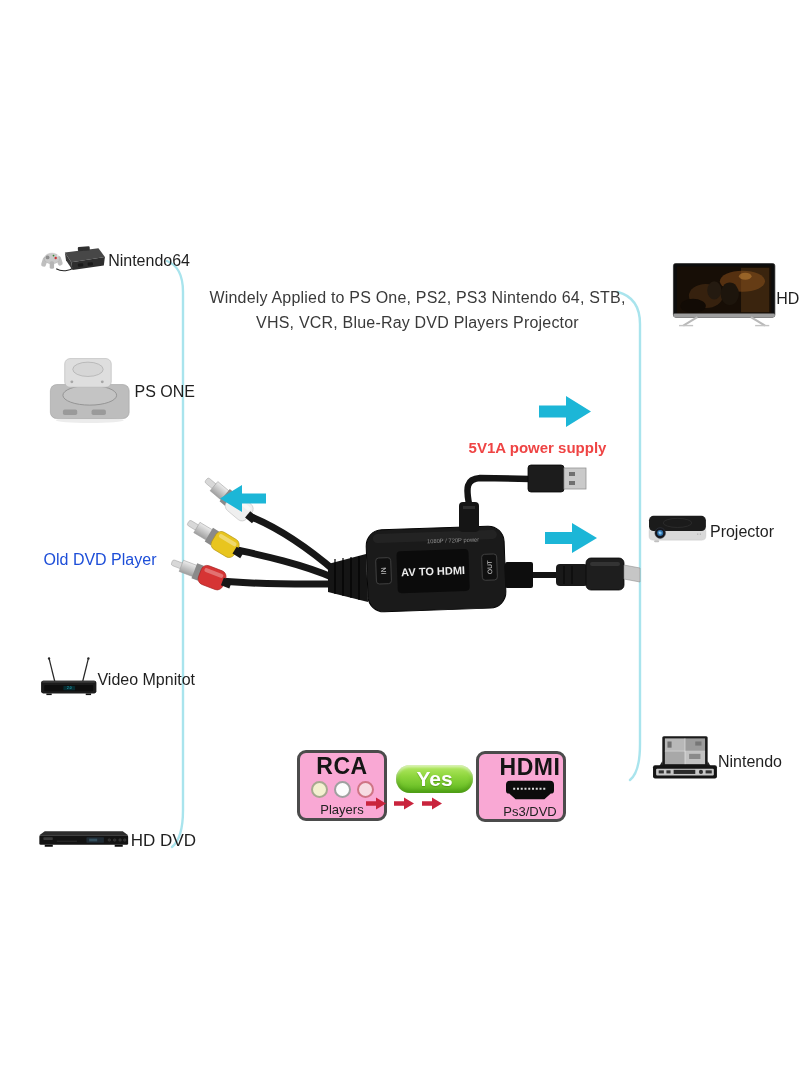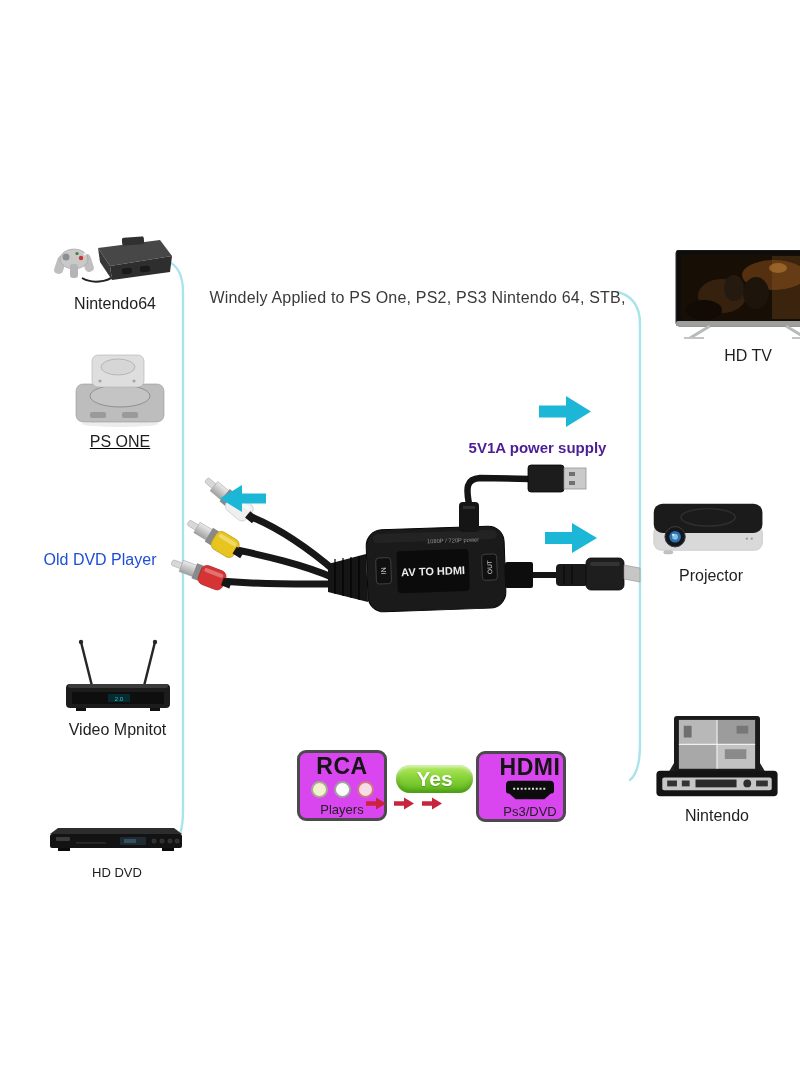--- a/index.html
+++ b/index.html
@@ -1,29 +1,29 @@
 <!DOCTYPE html>
 <html style="--arrow-cyan: #1cb6d7; --line-cyan: #a9e4ed; --yes-green-top: #b7ea67; --yes-green-bottom: #5cb61e; --red-arrow: #c9243d; --rca-white: #f4f1d0; --rca-plug-yellow: #e8c51e; --rca-plug-red: #d63434; --text: #3a3a3a;"><head>
 <meta charset="utf-8">
 <style>
   html,body{margin:0;padding:0;background:#fff;}
   .canvas{position:relative;width:800px;height:1092px;background:#ffffff;overflow:hidden;
           font-family:"Liberation Sans",sans-serif;}
   .lines{position:absolute;left:0;top:0;width:800px;height:1092px;z-index:0;}
-  .device{position:absolute;z-index:1;display:flex;flex-direction:column;align-items:center;}
+  .device{position:absolute;z-index:1;display:flex;flex-direction:row;align-items:center;}
   .device-label{font-size:16px;color:#1f1f1f;margin-top:5px;text-align:center;white-space:nowrap;}
   .label-only{position:absolute;z-index:1;font-size:16px;color:#1d4ed8;text-align:center;}
   .title{position:absolute;left:175px;top:285px;width:485px;text-align:center;z-index:1;
          font-weight:normal;font-size:16px;line-height:25px;color:#3a3a3a;letter-spacing:.2px;}
   .power-label{position:absolute;left:445px;top:439px;width:185px;text-align:center;z-index:3;
-               font-weight:bold;font-size:15px;color:#4c1d95;}
+               font-weight:bold;font-size:15px;color:#ef4444;}
   .product{position:absolute;left:160px;top:452px;width:492px;height:170px;z-index:2;}
   .arrow{position:absolute;z-index:3;}
   .cmp-box{position:absolute;width:90px;height:71px;box-sizing:border-box;border:3px solid #4b4b4b;
-           border-radius:9px;background:#d946ef;display:flex;flex-direction:column;align-items:center;z-index:1;}
+           border-radius:9px;background:#f9a8d4;display:flex;flex-direction:column;align-items:center;z-index:1;}
   .cmp-title{font-weight:bold;font-size:23px;color:#151515;line-height:24px;margin-top:1px;letter-spacing:.5px;}
   .circles{display:flex;gap:6px;margin-top:3px;}
   .circle{width:13px;height:13px;border-radius:50%;border:2px solid #a0a0a0;}
   .c1{background:var(--rca-white,#f4f1d0);border-color:#a8a890;}
   .c2{background:#fdfdfd;border-color:#a0a0a0;}
   .c3{background:#f7dde3;border-color:#cf7585;}
   .cmp-sub{font-size:13px;color:#222;margin-top:4px;}
   .yes-pill{position:absolute;left:396px;top:765px;width:77px;height:28px;border-radius:15px;z-index:1;
             display:flex;align-items:center;justify-content:center;font-weight:bold;font-size:21px;color:#fff;
             background:linear-gradient(180deg,var(--yes-green-top,#b7ea67) 0%,#8ed63d 40%,var(--yes-green-bottom,#5cb61e) 100%);
@@ -36,20 +36,21 @@
 
 <div class="canvas">
 
   <svg class="lines" viewBox="0 0 800 1092">
     <path d="M167,261 Q183,267 183,292 L183,810 Q183,838 172,847" fill="none" style="stroke:var(--line-cyan,#a9e4ed)" stroke-width="2.4" stroke-linecap="round"></path>
     <path d="M618,292 Q640,298 640,324 L640,744 Q640,772 630,780" fill="none" style="stroke:var(--line-cyan,#a9e4ed)" stroke-width="2.4" stroke-linecap="round"></path>
   </svg>
 
   <div class="title">
     <div>Windely Applied to PS One, PS2, PS3 Nintendo 64, STB,</div>
+    <div>VHS, VCR, Blue-Ray DVD Players Projector</div>
   </div>
 
   <div class="device" style="left:40px;top:226px;width:150px;">
     <svg width="126" height="64" viewBox="0 0 126 64">
       <path d="M30,52 C40,58 55,56 62,50" stroke="#222" stroke-width="2" fill="none"></path>
       <polygon points="46,22 108,14 120,30 58,40" fill="#474747"></polygon>
       <polygon points="58,40 120,30 118,46 60,54" fill="#2e2e2e"></polygon>
       <polygon points="46,22 58,40 60,54 48,36" fill="#383838"></polygon>
       <rect x="70" y="11" width="22" height="8" rx="2" fill="#303030" transform="rotate(-4 81 15)"></rect>
       <rect x="70" y="42" width="10" height="6" rx="2" fill="#1a1a1a" transform="rotate(-4 75 45)"></rect>
@@ -59,21 +60,21 @@
       <ellipse cx="22" cy="33" rx="14" ry="10" fill="#c9c9c9" stroke="#9c9c9c" stroke-width="0.6"></ellipse>
       <rect x="18" y="38" width="8" height="14" rx="3" fill="#b5b5b5"></rect>
       <circle cx="14" cy="31" r="3.5" fill="#8e8e8e"></circle>
       <circle cx="29" cy="32" r="2.2" fill="#cc3333"></circle>
       <circle cx="25" cy="27.5" r="1.6" fill="#338833"></circle>
       <circle cx="33" cy="28" r="1.6" fill="#eeeeee"></circle>
     </svg>
     <div class="device-label">Nintendo64</div>
   </div>
 
-  <div class="device" style="left:45px;top:350px;width:150px;text-decoration:underline;">
+  <div class="device" style="left:45px;top:350px;width:150px;">
     <svg width="100" height="78" viewBox="0 0 100 78">
       <ellipse cx="50" cy="74" rx="38" ry="3" fill="#ececec"></ellipse>
       <rect x="6" y="34" width="88" height="38" rx="7" fill="#bdbdbd" stroke="#999" stroke-width="0.6"></rect>
       <ellipse cx="50" cy="46" rx="30" ry="11" fill="#c4c4c4" stroke="#8f8f8f" stroke-width="1"></ellipse>
       <rect x="20" y="62" width="16" height="6" rx="2" fill="#9a9a9a"></rect>
       <rect x="52" y="62" width="16" height="6" rx="2" fill="#9a9a9a"></rect>
       <rect x="22" y="5" width="52" height="32" rx="6" fill="#dedede" stroke="#b0b0b0" stroke-width="0.6"></rect>
       <ellipse cx="48" cy="17" rx="17" ry="8" fill="#d6d6d6" stroke="#adadad" stroke-width="0.8"></ellipse>
       <circle cx="30" cy="31" r="1.6" fill="#a6a6a6"></circle>
       <circle cx="64" cy="31" r="1.6" fill="#a6a6a6"></circle>
@@ -108,21 +109,21 @@
       <rect x="76" y="23" width="12" height="4" fill="#35505e"></rect>
       <circle cx="106" cy="25" r="2" fill="#2e2e2e" stroke="#474747" stroke-width="0.6"></circle>
       <circle cx="114" cy="25" r="2" fill="#2e2e2e" stroke="#474747" stroke-width="0.6"></circle>
       <circle cx="122" cy="25" r="2" fill="#2e2e2e" stroke="#474747" stroke-width="0.6"></circle>
       <circle cx="129" cy="25" r="2" fill="#2e2e2e" stroke="#474747" stroke-width="0.6"></circle>
       <rect x="8" y="21" width="14" height="4" rx="1" fill="#3a3a3a"></rect>
       <rect x="28" y="26" width="30" height="1.6" fill="#2b2b2b"></rect>
       <rect x="10" y="32" width="12" height="3" fill="#0b0b0b"></rect>
       <rect x="114" y="32" width="12" height="3" fill="#0b0b0b"></rect>
     </svg>
-    <div class="device-label" style="font-size:13px">HD DVD</div>
+    <div class="device-label" style="font-size:17px">HD DVD</div>
   </div>
 
   <div class="device" style="left:672px;top:250px;width:152px;justify-content:space-between;">
     <svg width="148" height="92" viewBox="0 0 148 92">
       <rect x="2" y="0" width="144" height="76" rx="3" fill="#0d0d0d" stroke="#2a2a2a" stroke-width="1"></rect>
       <rect x="7" y="4" width="134" height="67" fill="#170e06"></rect>
       <ellipse cx="100" cy="25" rx="32" ry="15" fill="#6b3c14" opacity="0.75"></ellipse>
       <rect x="98" y="6" width="40" height="63" fill="#8a5a20" opacity="0.3"></rect>
       <ellipse cx="48" cy="46" rx="24" ry="17" fill="#3a2410" opacity="0.9"></ellipse>
       <ellipse cx="60" cy="38" rx="10" ry="13" fill="#241a10"></ellipse>

